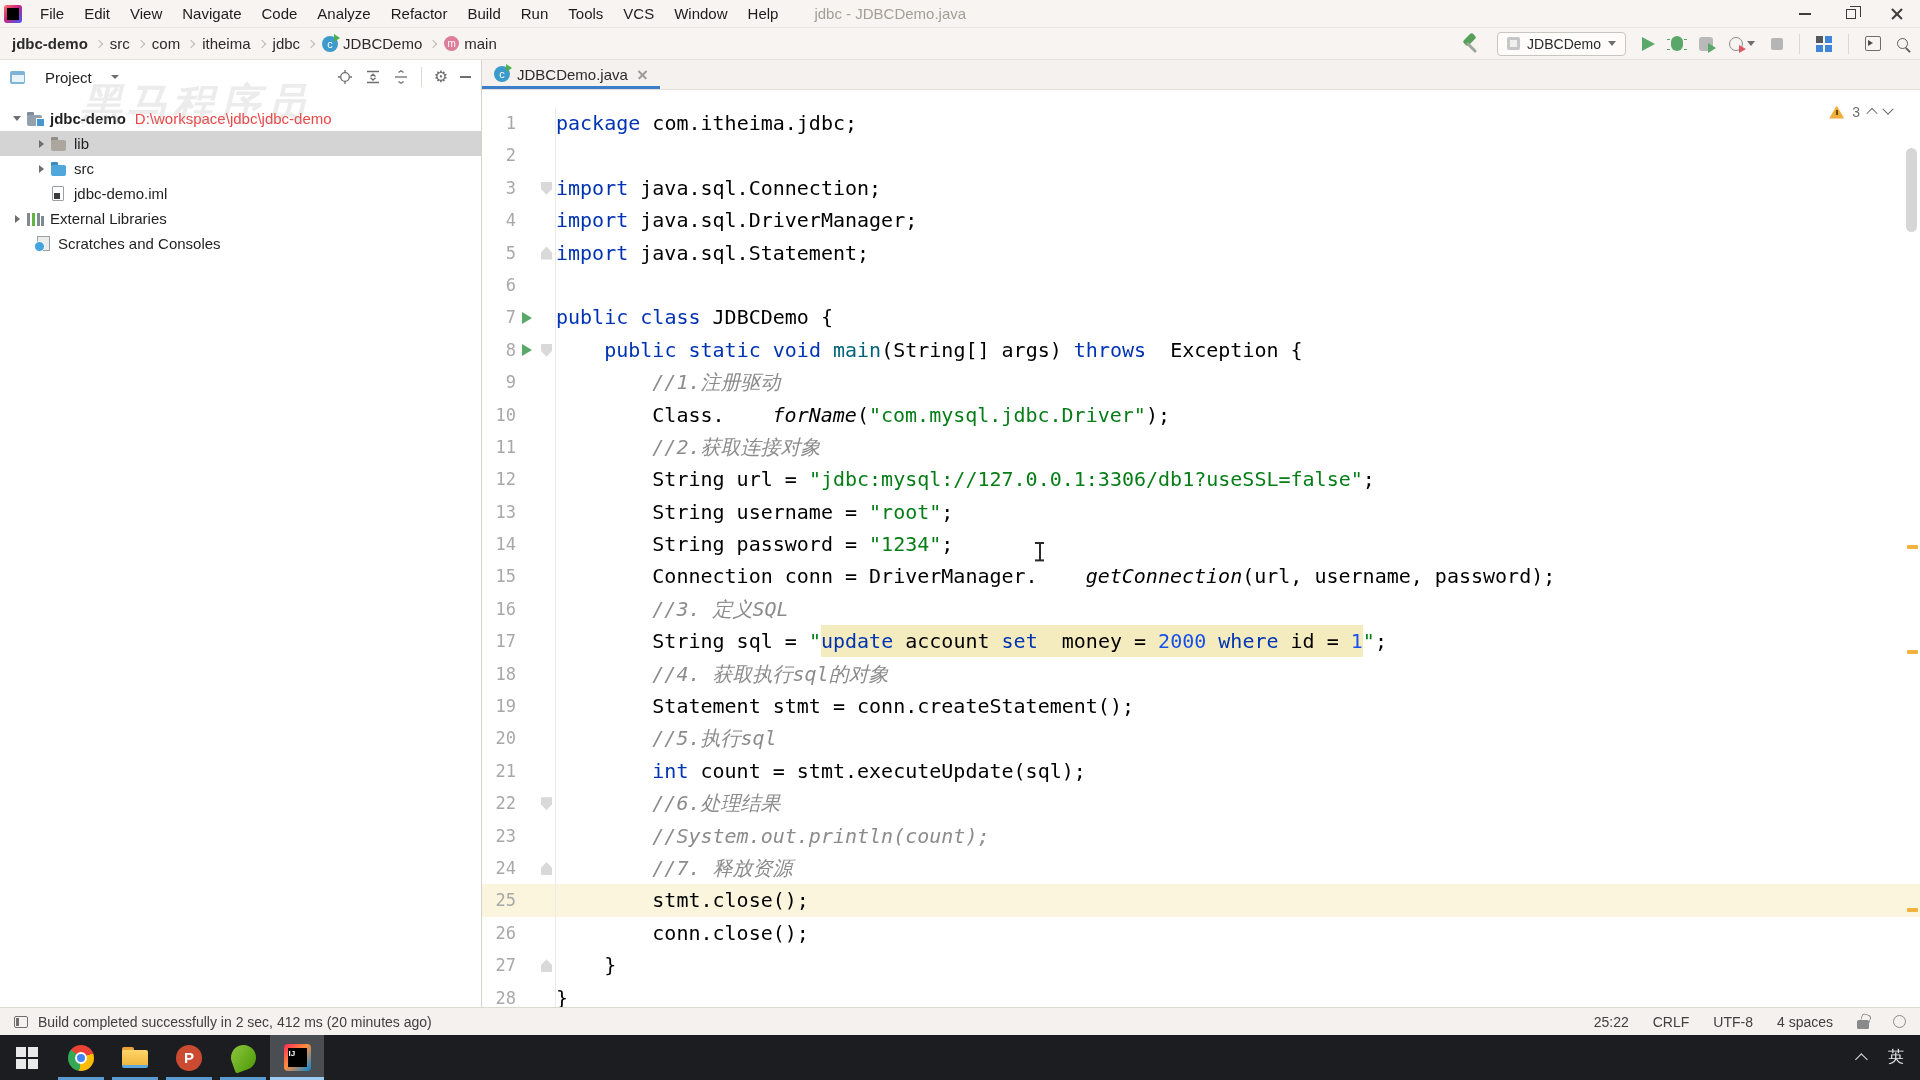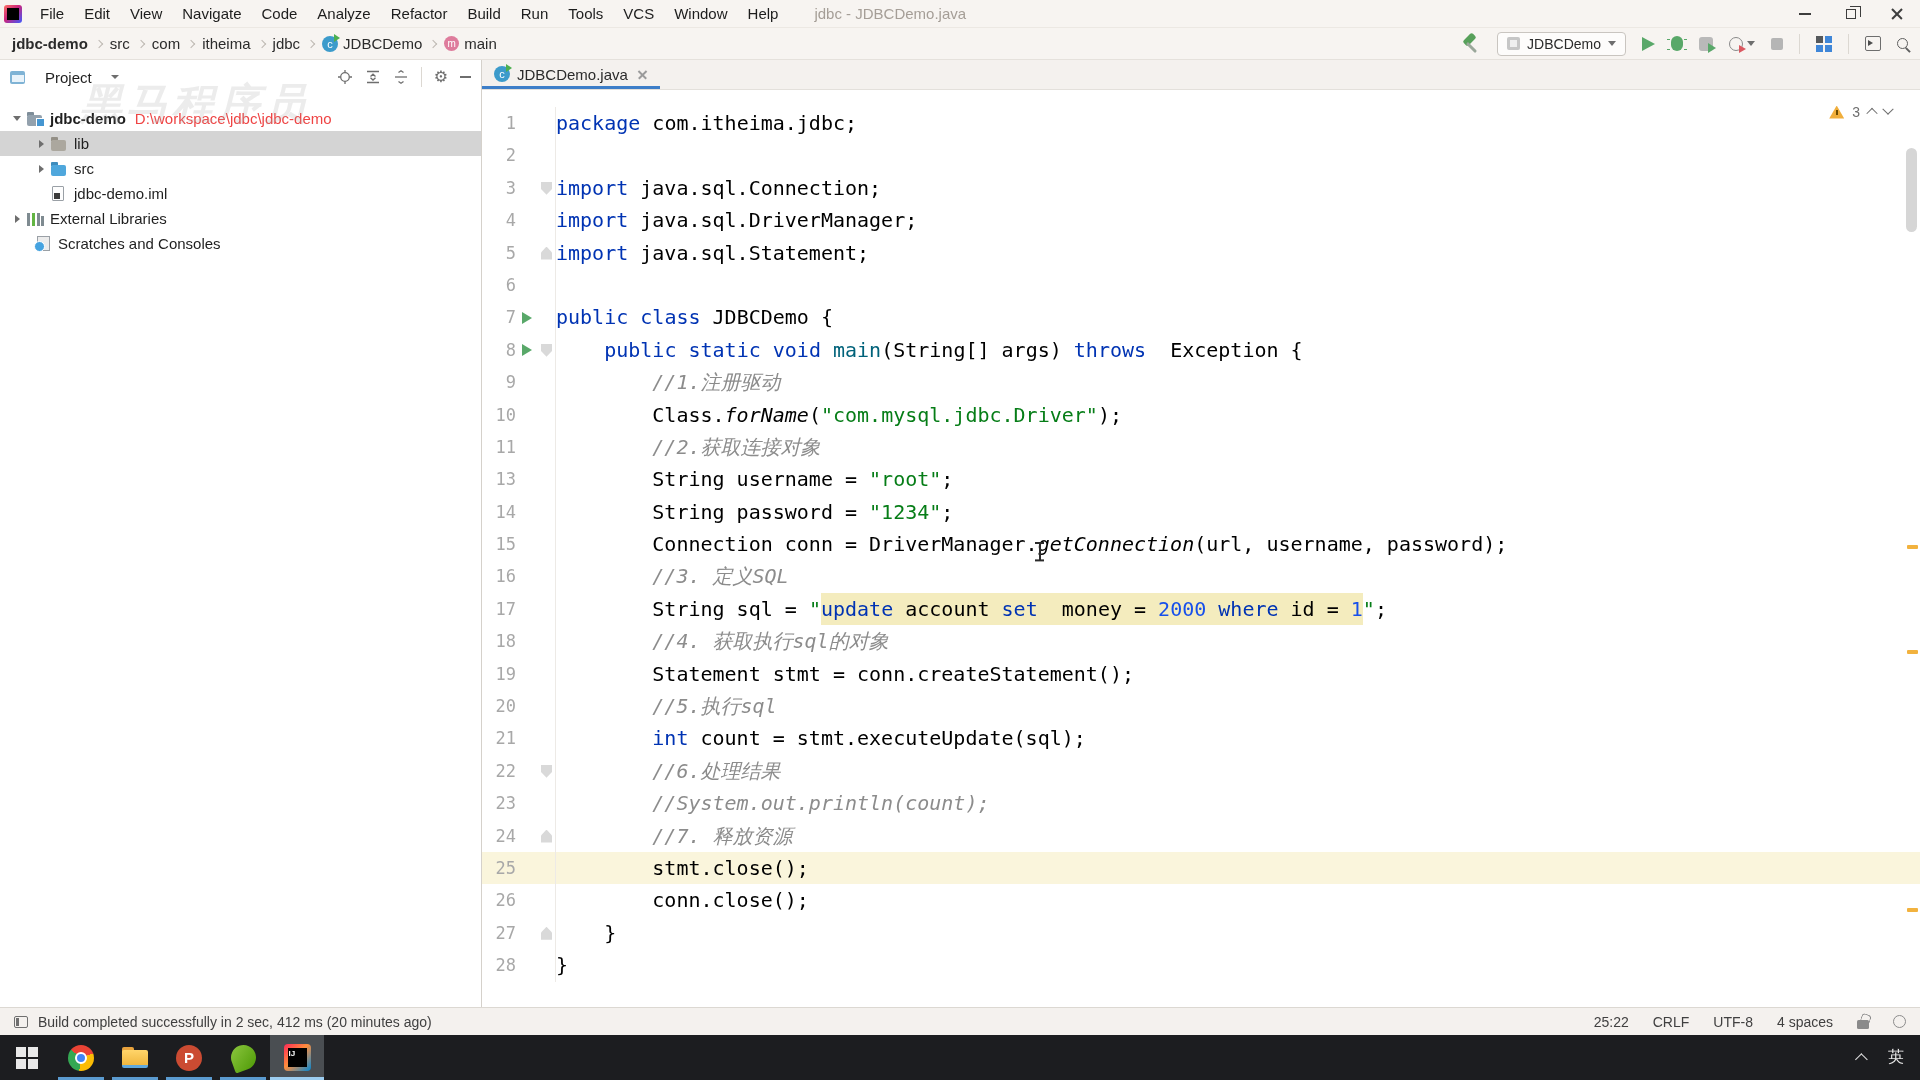--- a/index.html
+++ b/index.html
@@ -131,21 +131,21 @@
   .code-line.current { background:#FAF5DC; }
   .gutter { width:74px; flex:none; position:relative; border-right:1px solid #EDEAE6; }
   .lnum { position:absolute; left:0; top:0; width:34px; text-align:right; color:#A8A8A8; font-size:17px; }
   .run-mark { position:absolute; left:40px; top:10.5px; width:0; height:0;
               border-left:10px solid #59A869; border-top:6px solid transparent; border-bottom:6px solid transparent; }
   .fold-mark { position:absolute; left:59px; top:10px; width:11px; height:13px; background:#D9D9D9; }
   .fold-mark.down { clip-path:polygon(0 0,100% 0,100% 55%,50% 100%,0 55%); }
   .fold-mark.up { clip-path:polygon(50% 0,100% 45%,100% 100%,0 100%,0 45%); }
   .code-text { white-space:pre; color:#000; }
   .tk-k { color:#0033B3; } .tk-s { color:#067D17; } .tk-c { color:#8C8C8C; font-style:italic; }
-  .tk-m { color:#00627A; } .tk-i { font-style:italic; } .tk-n { color:#1750EB; }
+  .tk-m { color:#00627A; } .tk-i { font-style:italic;margin-left:48px; } .tk-n { color:#1750EB; }
   .tk-inj { background:#F4ECBE; padding:4px 0; }
 
   .insp { position:absolute; top:14px; right:28px; display:flex; align-items:center; gap:8px; font-size:14px; color:#6E6E6E; }
   .warn-tri { width:15px; height:13px; background:#F0AE3C; clip-path:polygon(50% 0,100% 100%,0 100%); position:relative; }
   .warn-tri::after { content:""; position:absolute; left:6.5px; top:4px; width:2px; height:5px; background:#6B4B00; }
   .chev-up-g,.chev-dn-g { width:8px; height:8px; border-right:1.7px solid #6E6E6E; border-bottom:1.7px solid #6E6E6E; }
   .chev-up-g { transform:rotate(-135deg) translate(-1px,-1px); }
   .chev-dn-g { transform:rotate(45deg) translate(-2px,-2px); }
   .vscroll { position:absolute; top:58px; right:3px; width:11px; height:84px; background:#D6D6D6; border-radius:6px; }
   .stripe-mark { position:absolute; right:2px; width:11px; height:4px; background:#F2B23E; border-radius:1px; }
@@ -452,20 +452,26 @@
               <div class="code-text"><span>        Class.</span><span class="tk-i">forName</span><span>(</span><span class="tk-s">"com.mysql.jdbc.Driver"</span><span>);</span></div>
             </div>
             <div class="code-line">
               <div class="gutter">
                 <span class="lnum">11</span>
               </div>
               <div class="code-text"><span class="tk-c">        //2.获取连接对象</span></div>
             </div>
             <div class="code-line">
               <div class="gutter">
+                <span class="lnum">12</span>
+              </div>
+              <div class="code-text"><span>        String url = </span><span class="tk-s">"jdbc:mysql://127.0.0.1:3306/db1?useSSL=false"</span><span>;</span></div>
+            </div>
+            <div class="code-line">
+              <div class="gutter">
                 <span class="lnum">13</span>
               </div>
               <div class="code-text"><span>        String username = </span><span class="tk-s">"root"</span><span>;</span></div>
             </div>
             <div class="code-line">
               <div class="gutter">
                 <span class="lnum">14</span>
               </div>
               <div class="code-text"><span>        String password = </span><span class="tk-s">"1234"</span><span>;</span></div>
             </div>

